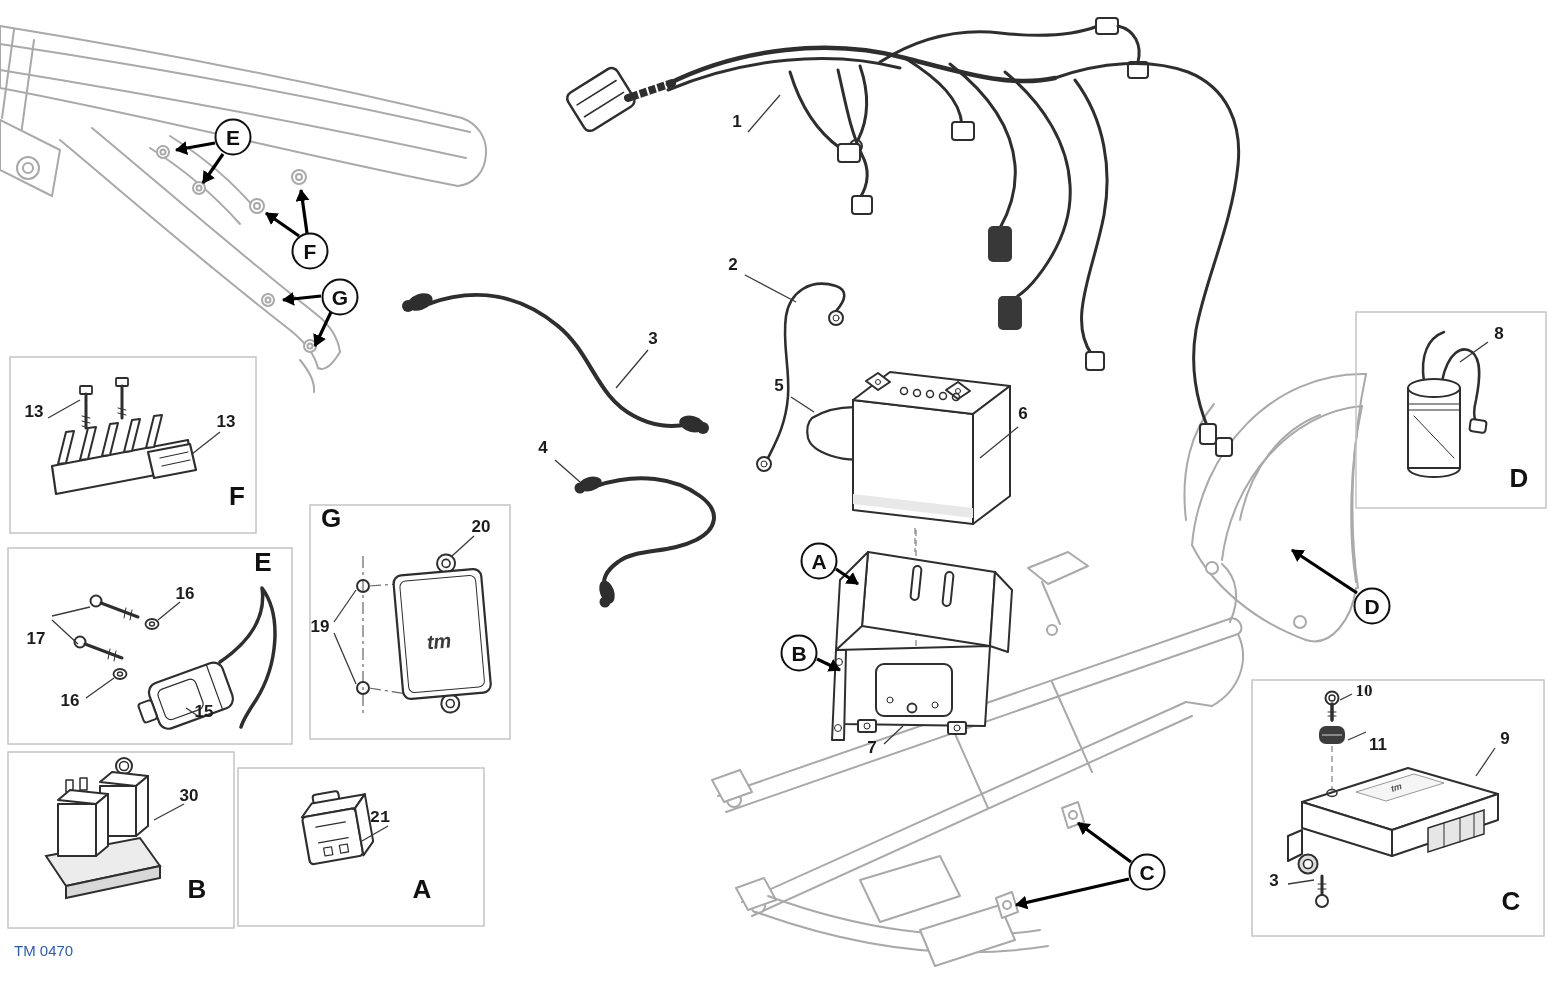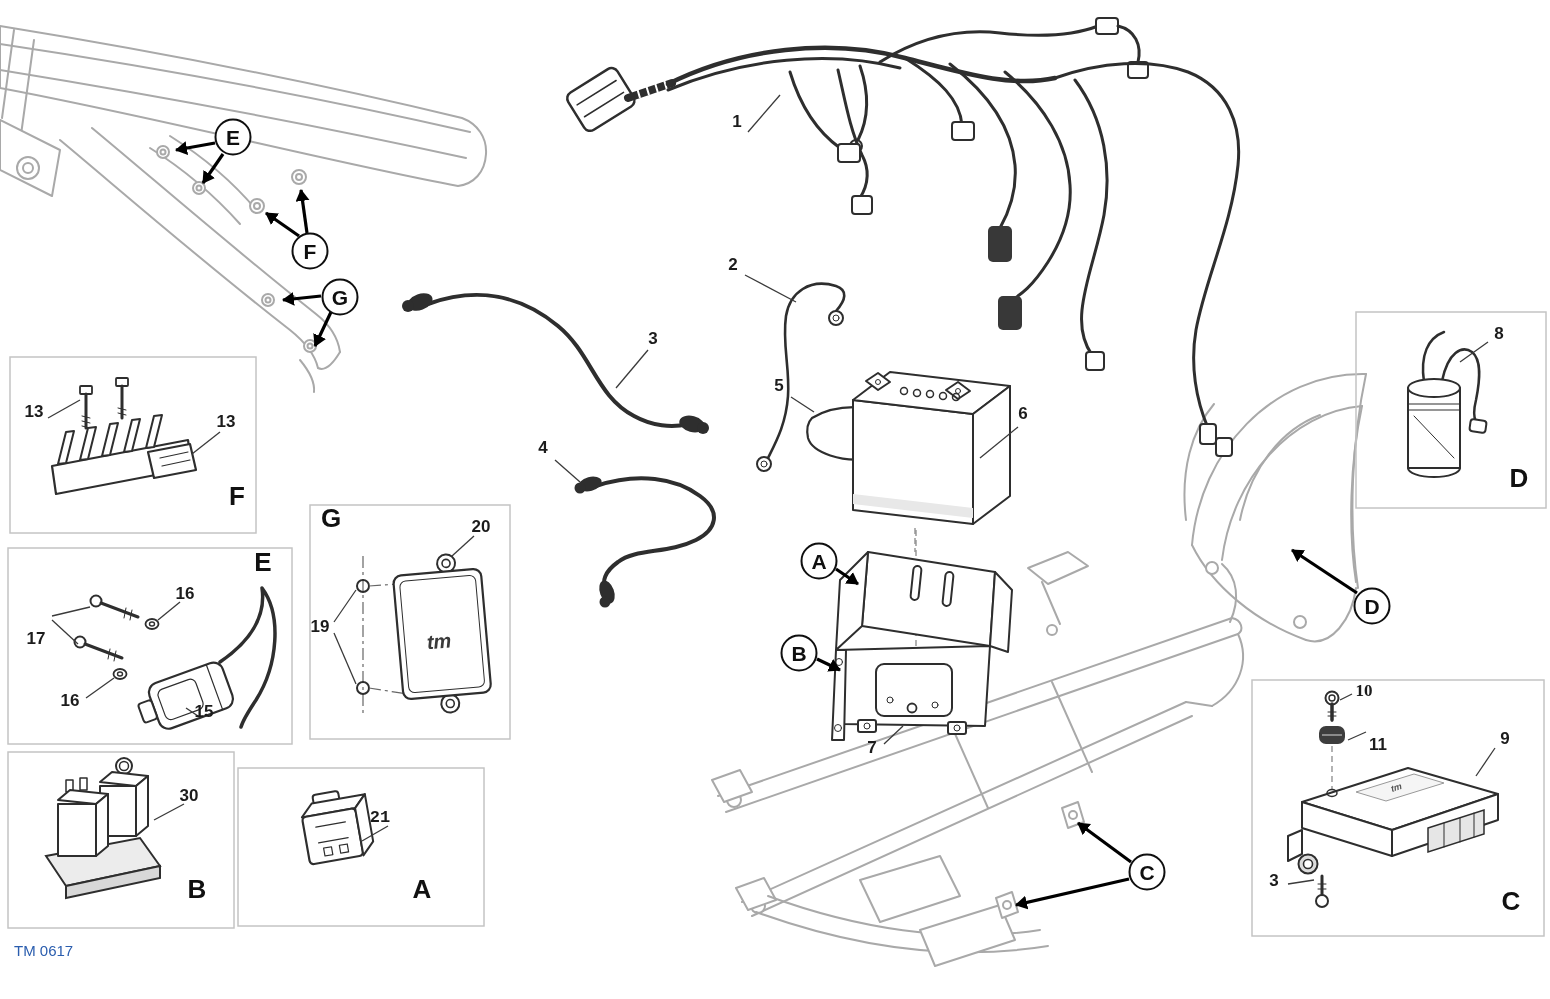--- a/index.html
+++ b/index.html
@@ -408,15 +408,15 @@
       <div class="callout" style="left: 1372px; top: 606px;">D</div>
       <div class="inset-letter" style="left: 237px; top: 496px;">F</div>
       <div class="inset-letter" style="left: 263px; top: 562px;">E</div>
       <div class="inset-letter" style="left: 331px; top: 518px;">G</div>
       <div class="inset-letter" style="left: 197px; top: 889px;">B</div>
       <div class="inset-letter" style="left: 422px; top: 889px;">A</div>
       <div class="inset-letter" style="left: 1519px; top: 478px;">D</div>
       <div class="inset-letter" style="left: 1511px; top: 901px;">C</div>
     </div>
 
-<div id="footer-code">TM 0617</div>
+<div id="footer-code">TM 0470</div>
 
 </div>
 
 </body></html>

